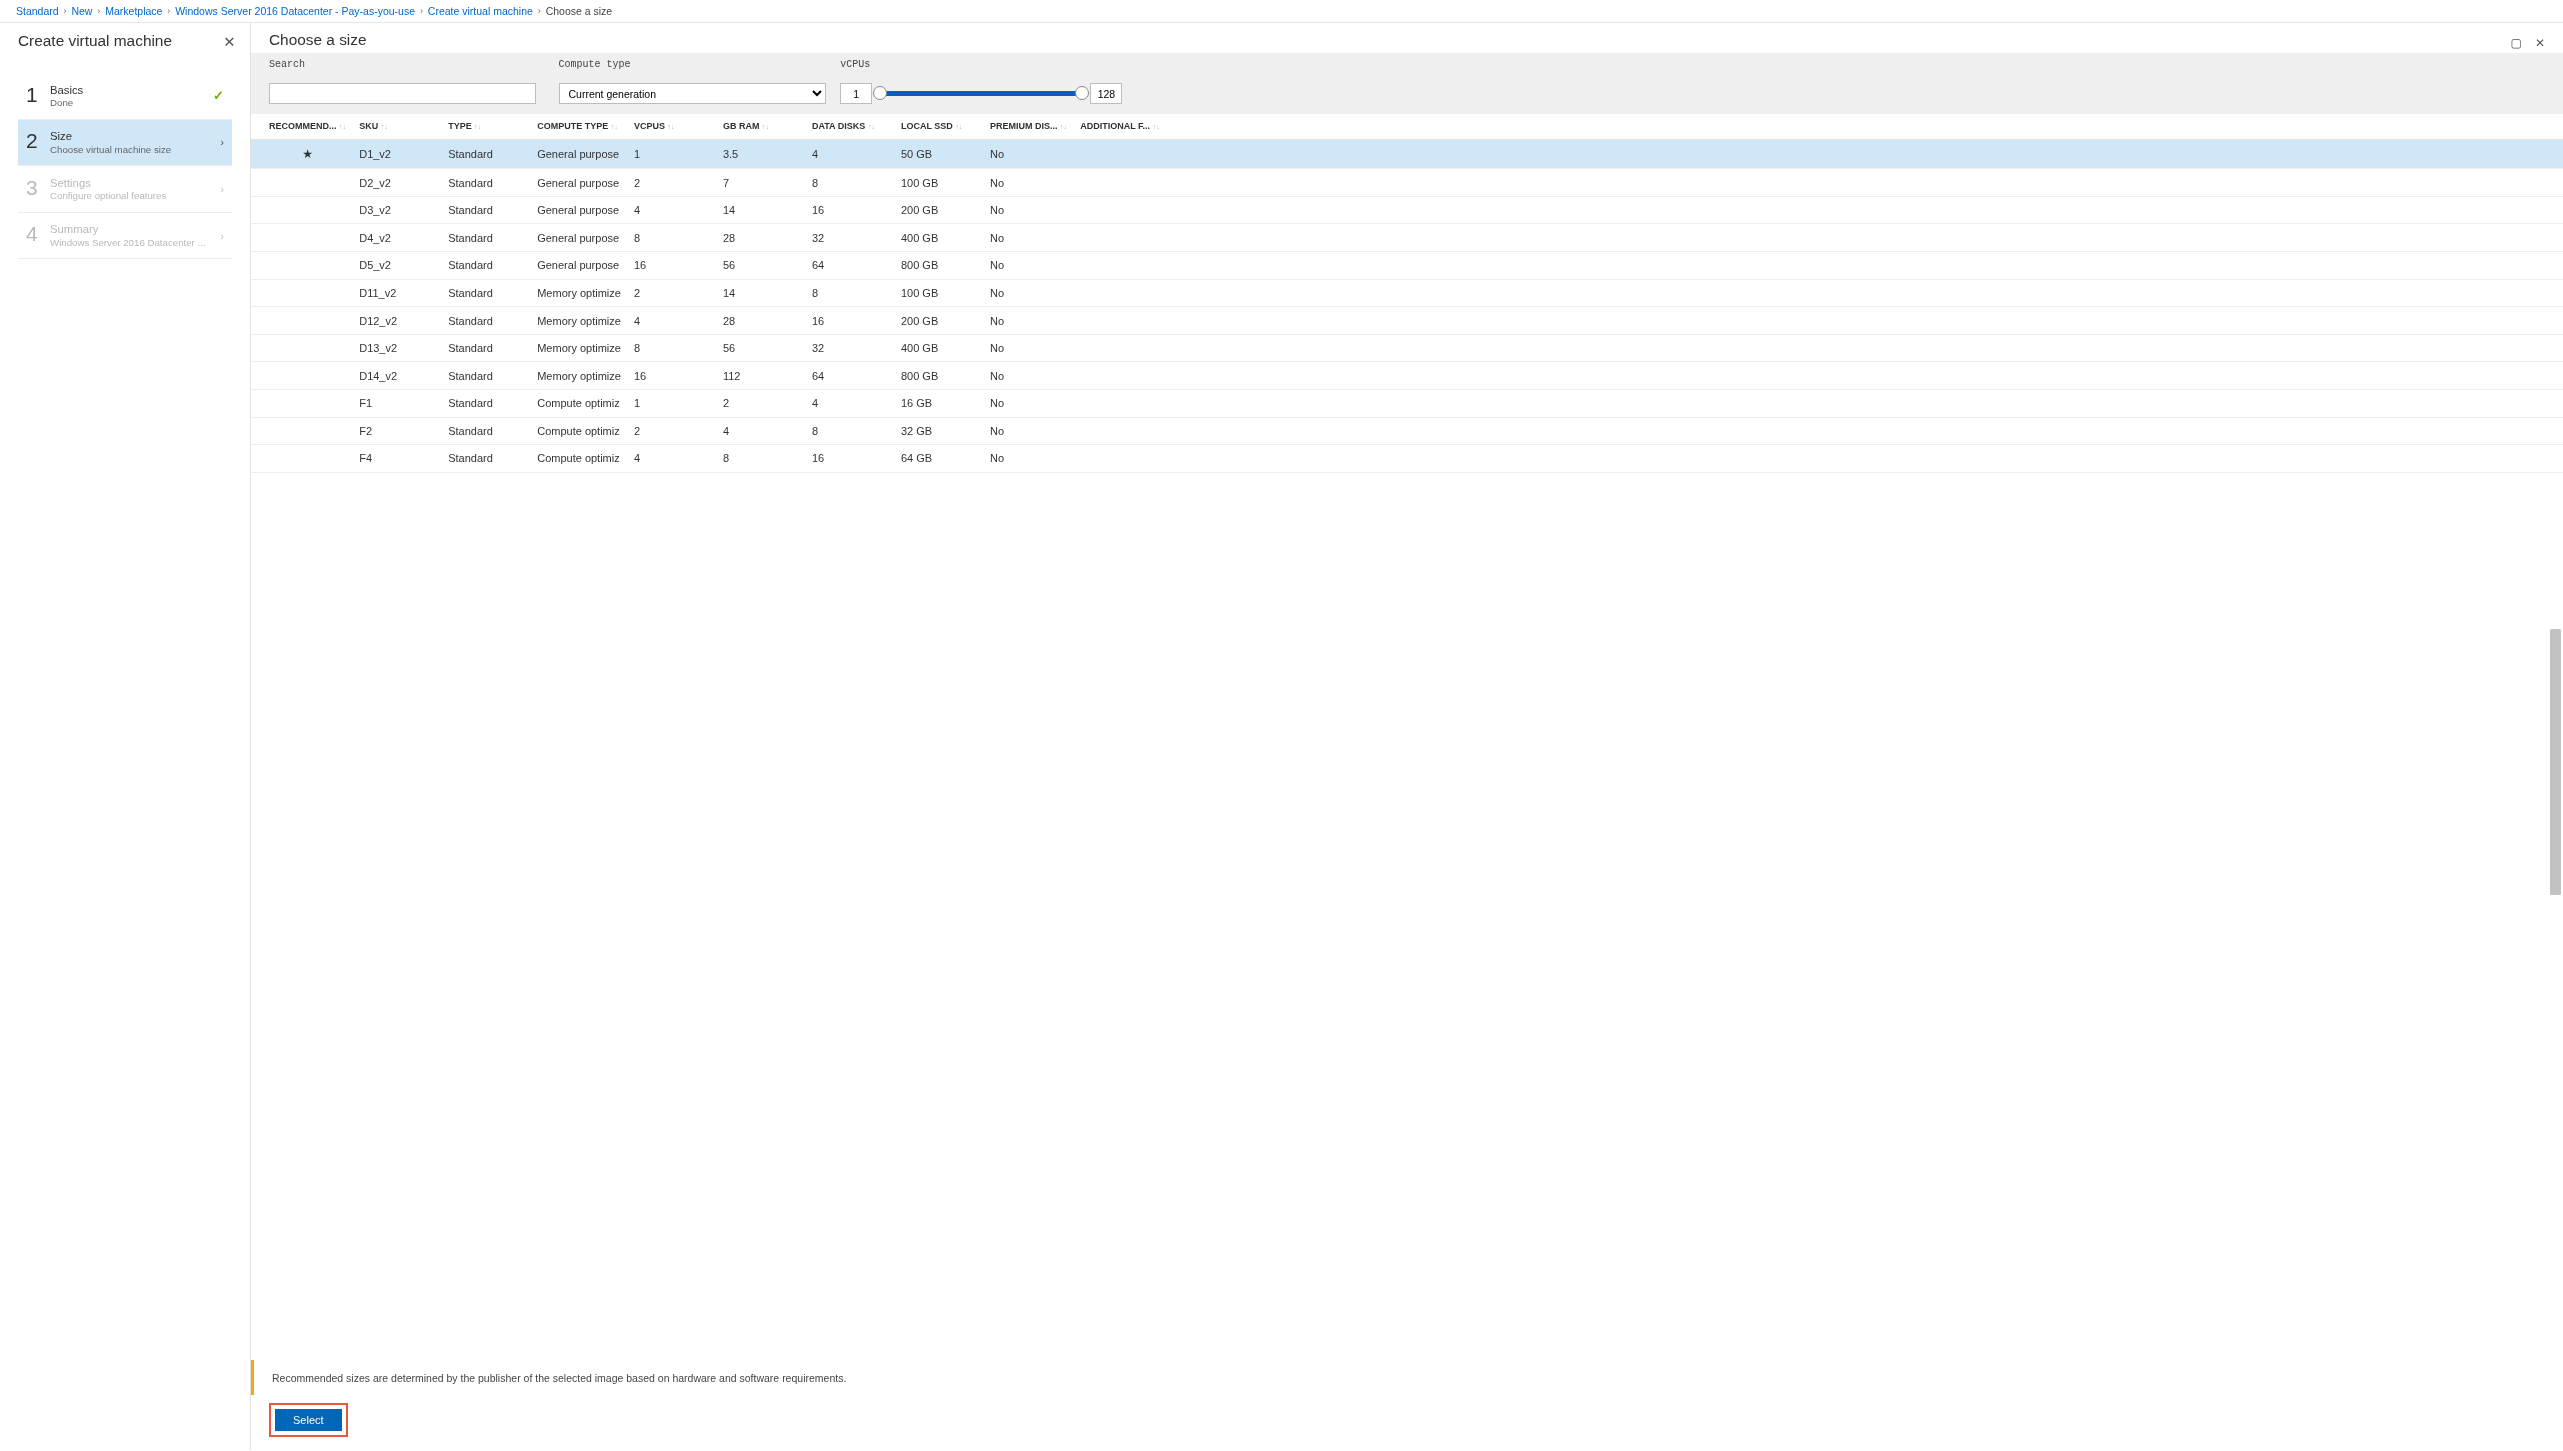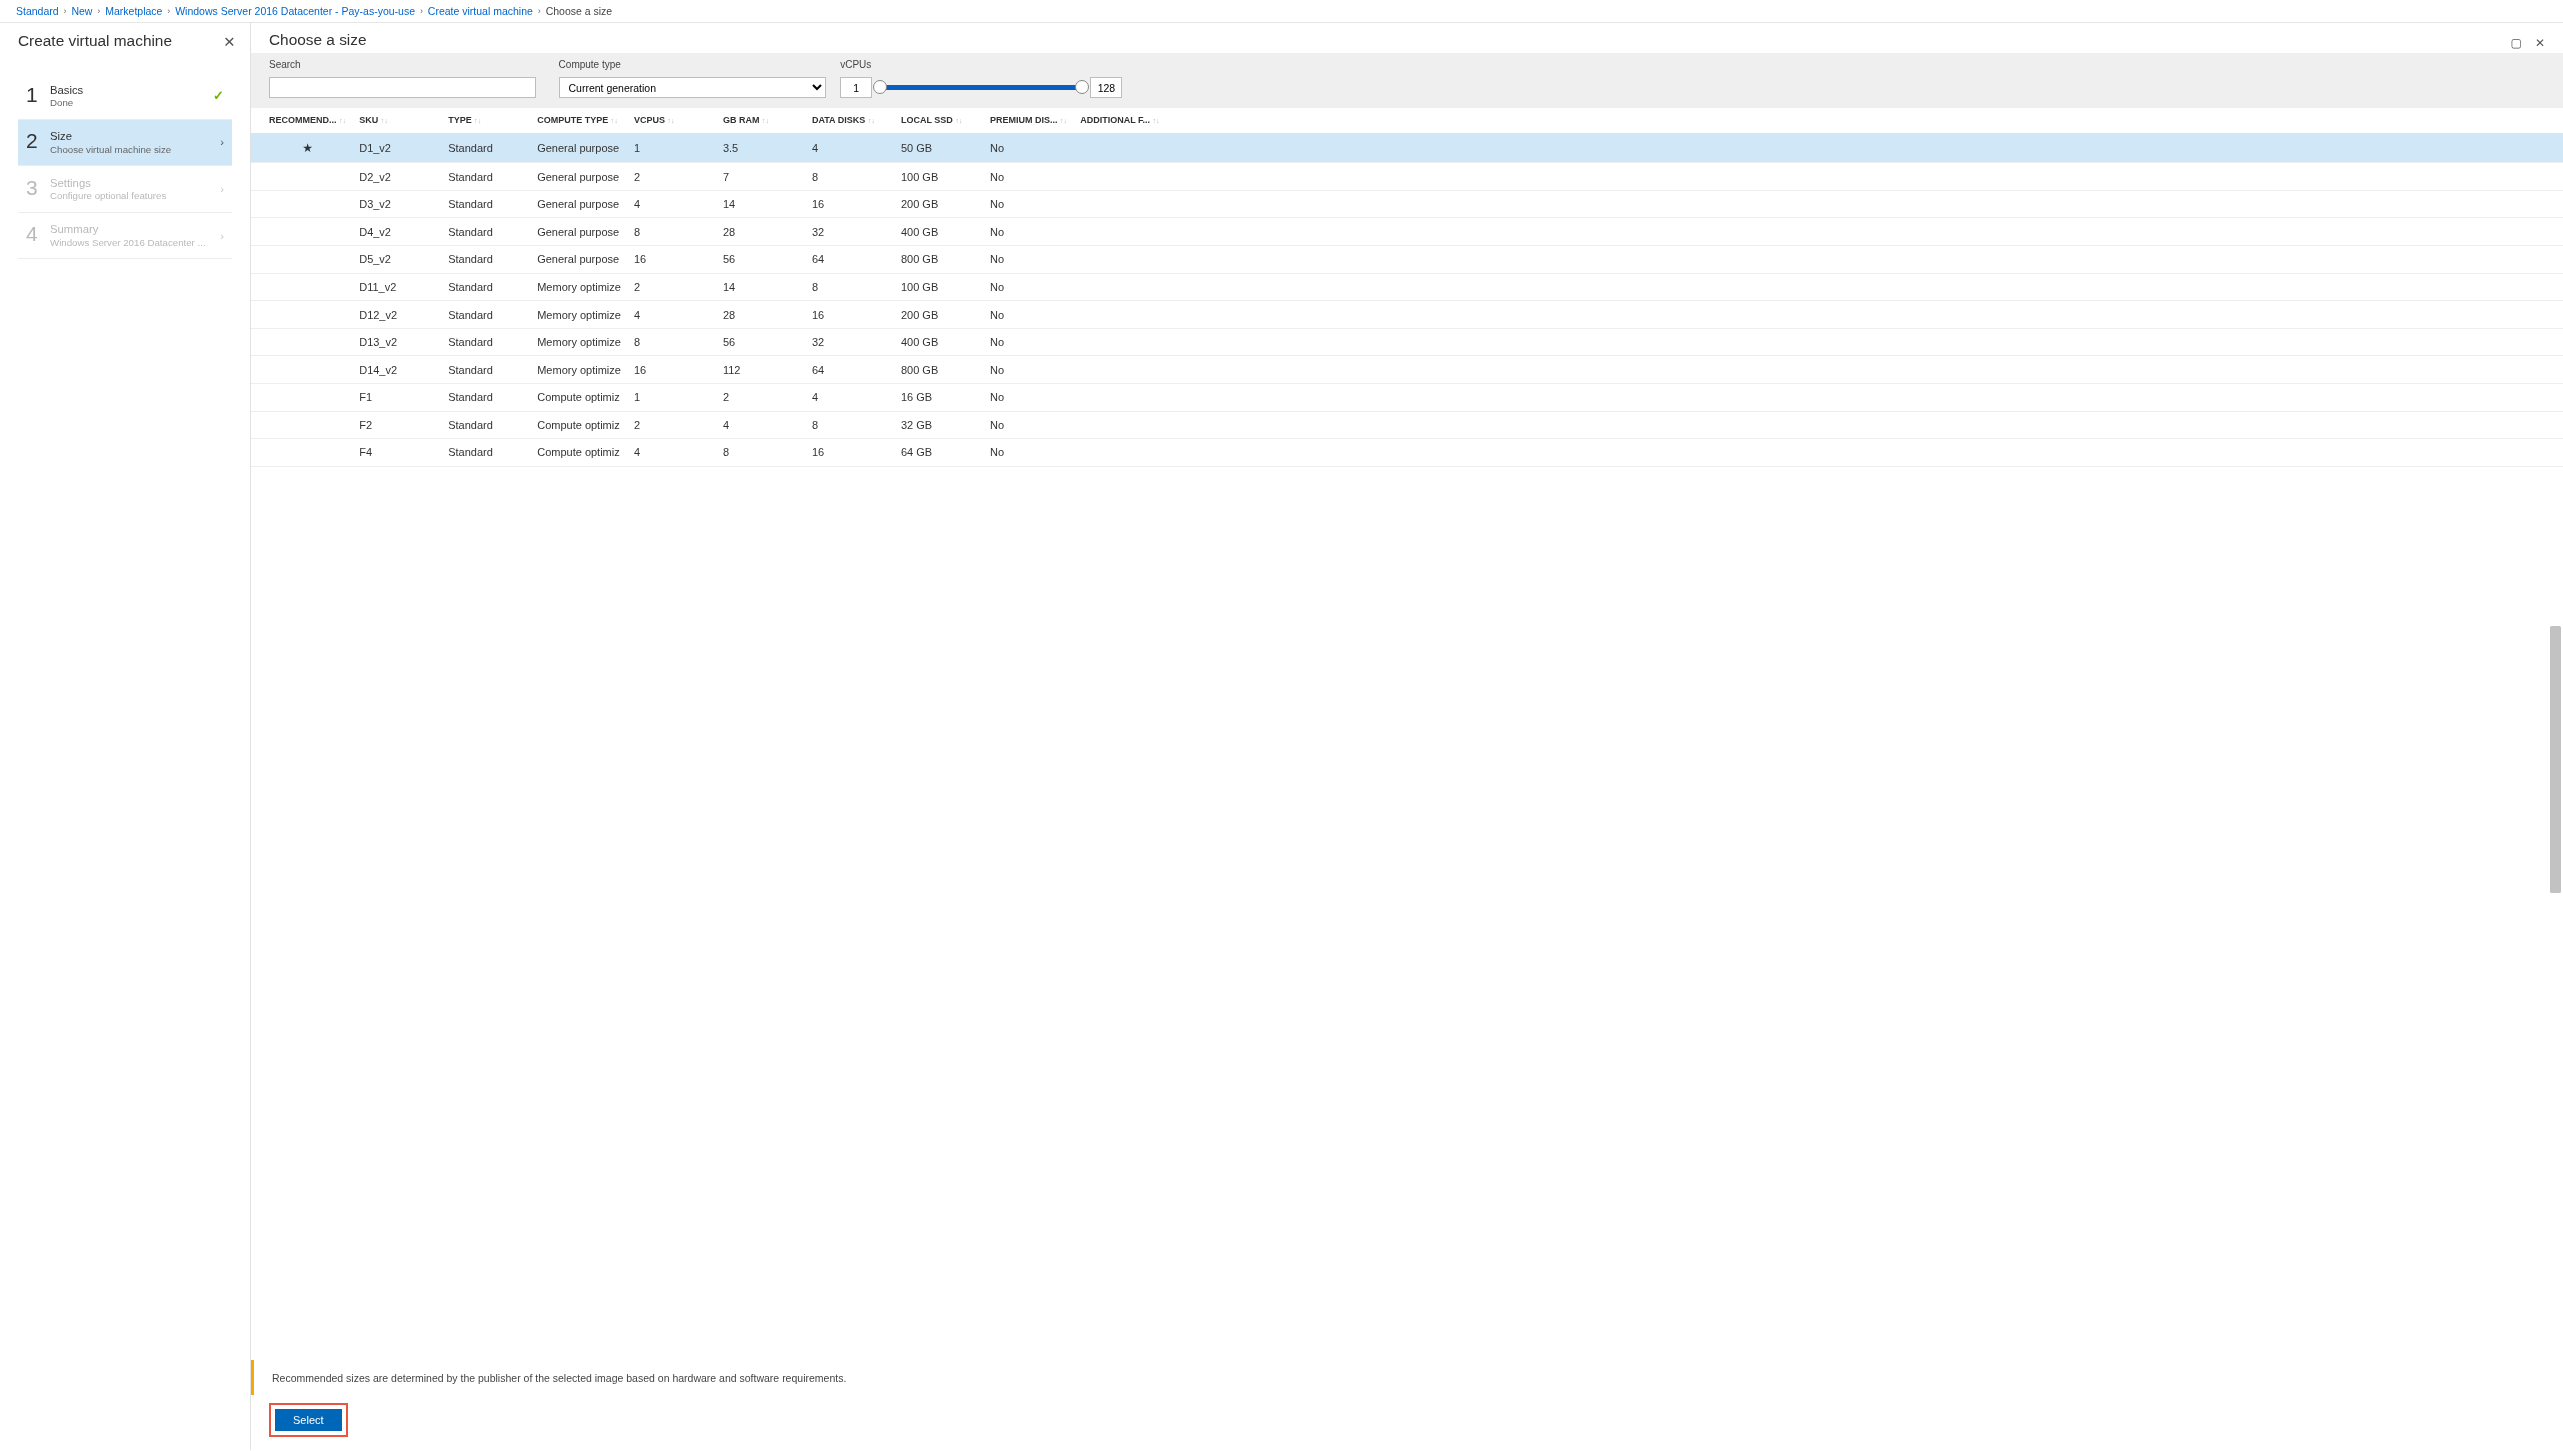--- a/index.html
+++ b/index.html
@@ -26,21 +26,21 @@
   .step.active{ background:#d0e7f8; }
   .step .check{ color:#6bb700; font-size:13px; align-self:center; font-weight:bold;}
   .rightpane{ flex:1; display:flex; flex-direction:column; min-width:0;}
   .rp-head{ display:flex; align-items:flex-start; padding:8px 18px 3.2px 18px;}
   .rp-head .titles{flex:1;}
   .rp-head h2{ margin:0; font-size:15.4px; font-weight:400;}
   .rp-head .sub{ font-size:9.7px; color:#666;}
   .rp-head .wicons{ display:flex; gap:13px; font-size:12px; color:#555; padding-top:4.9px;}
   .filterbar{ background:#efefef; padding:6.5px 18px 9.7px 18px; display:flex; gap:14.6px; align-items:flex-end;}
   .fb-group{ display:flex; flex-direction:column; }
-  .fb-group label{ font-size:10px; color:#444; margin-bottom:7px;}
+  .fb-group label{ font-size:10px; color:#444; margin-bottom:13px;font-family:Liberation Mono, monospace;}
   .fb-group input[type=text]{ height:21px; border:0.8px solid #bdbdbd; padding:1.6px 6.5px; font-size:10.5px; background:#fff;}
   .fb-group select{ height:21px; border:0.8px solid #bdbdbd; padding:1.6px 4.9px; font-size:10.5px; background:#fff; min-width:267px;}
   .slider-wrap{ display:flex; align-items:center; gap:8px;}
   .slider-wrap input[type=text]{ width:32px; text-align:center; height:21px; border:0.8px solid #bdbdbd;}
   .slider-track{ position:relative; width:202px; height:4.9px; background:#0a5ec2; border-radius:2.4px;}
   .slider-thumb{ position:absolute; top:-5.7px; width:14.6px; height:14.6px; border-radius:50%; background:#fff; border:1.6px solid #888;}
   .tablewrap{ flex:1; overflow:auto; position:relative;}
   table{ border-collapse:collapse; width:100%; }
   thead th{ text-align:left; font-size:9px; font-weight:600; color:#323130; padding:7.3px 6.5px; border-bottom:0.8px solid #e3e3e3; white-space:nowrap; text-transform:uppercase; position:sticky; top:0; background:#fff;}
   thead th .sortarr{ color:#bbb; font-size:7.3px; margin-left:2.4px;}

